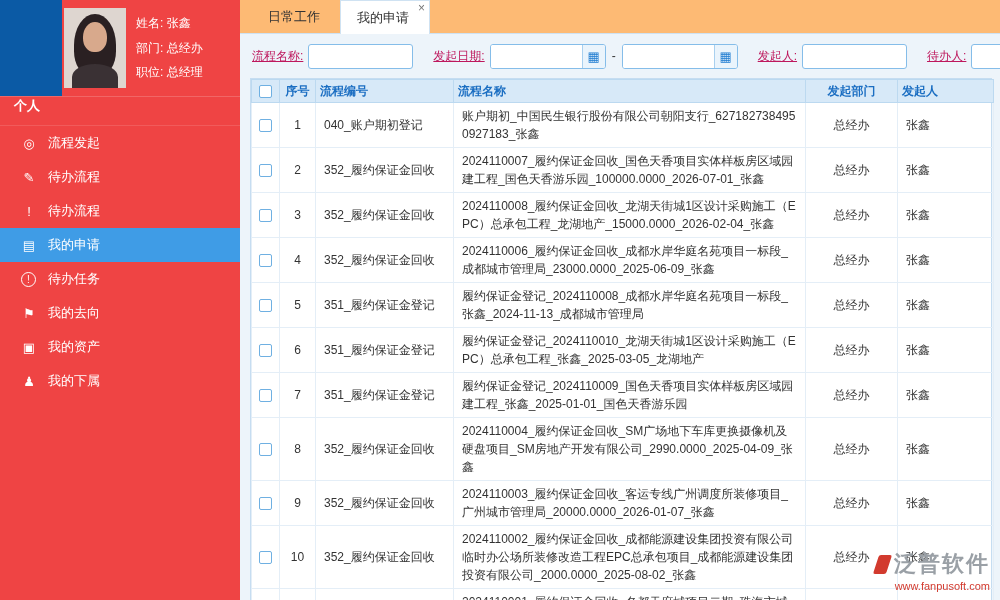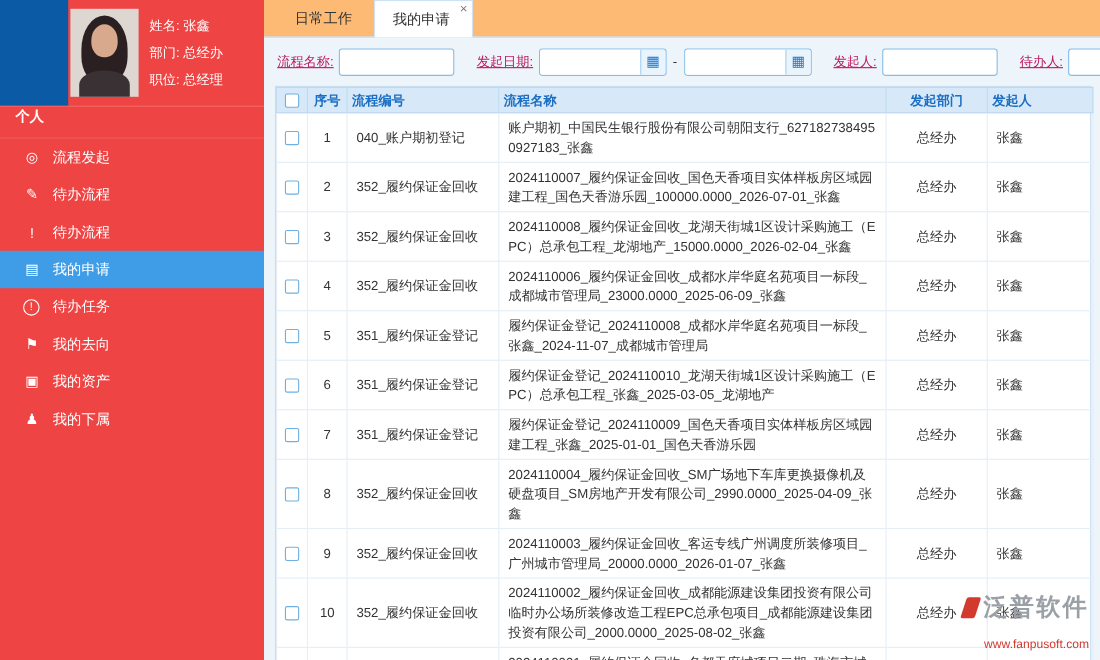--- a/index.html
+++ b/index.html
@@ -78,21 +78,21 @@
   .c-person{ width:96px; text-align:left; }
   .checkbox { display:inline-block; width:13px; height:13px; background:#fff;
     border:1px solid #6fb0e2; border-radius:2px; vertical-align:middle; cursor:pointer; }
 
   
   .watermark { position:absolute; right:10px; bottom:8px; text-align:right; z-index:5; }
   .wm-line1 { display:flex; align-items:center; justify-content:flex-start; }
   .wm-flag { display:inline-block; width:13px; height:19px; background:#d23a2e;
     transform:skewX(-18deg); margin-right:5px; border-radius:2px; }
   .wm-brand { font-size:22px; font-weight:bold; color:#9aa0a6; letter-spacing:2px; }
-  .wm-url { font-size:11px; color:#d23a2e; margin-top:13px; }
+  .wm-url { font-size:11px; color:#d23a2e; margin-top:1px; }
 </style>
 </head>
 <body>
 
 <aside class="sidebar">
   <div class="profile">
     <div class="profile-darkstrip"></div>
     <div class="avatar">
       <div class="hair"></div>
       <div class="face"></div>
@@ -236,21 +236,21 @@
     <td class="c-no">4</td>
     <td class="c-code">352_履约保证金回收</td>
     <td class="c-name">2024110006_履约保证金回收_成都水岸华庭名苑项目一标段_成都城市管理局_23000.0000_2025-06-09_张鑫</td>
     <td class="c-dept">总经办</td>
     <td class="c-person">张鑫</td>
   </tr>
           <tr>
     <td class="c-check"><span class="checkbox"></span></td>
     <td class="c-no">5</td>
     <td class="c-code">351_履约保证金登记</td>
-    <td class="c-name">履约保证金登记_2024110008_成都水岸华庭名苑项目一标段_张鑫_2024-11-07_成都城市管理局</td>
+    <td class="c-name">履约保证金登记_2024110008_成都水岸华庭名苑项目一标段_张鑫_2024-11-13_成都城市管理局</td>
     <td class="c-dept">总经办</td>
     <td class="c-person">张鑫</td>
   </tr>
           <tr>
     <td class="c-check"><span class="checkbox"></span></td>
     <td class="c-no">6</td>
     <td class="c-code">351_履约保证金登记</td>
     <td class="c-name">履约保证金登记_2024110010_龙湖天街城1区设计采购施工（EPC）总承包工程_张鑫_2025-03-05_龙湖地产</td>
     <td class="c-dept">总经办</td>
     <td class="c-person">张鑫</td>

